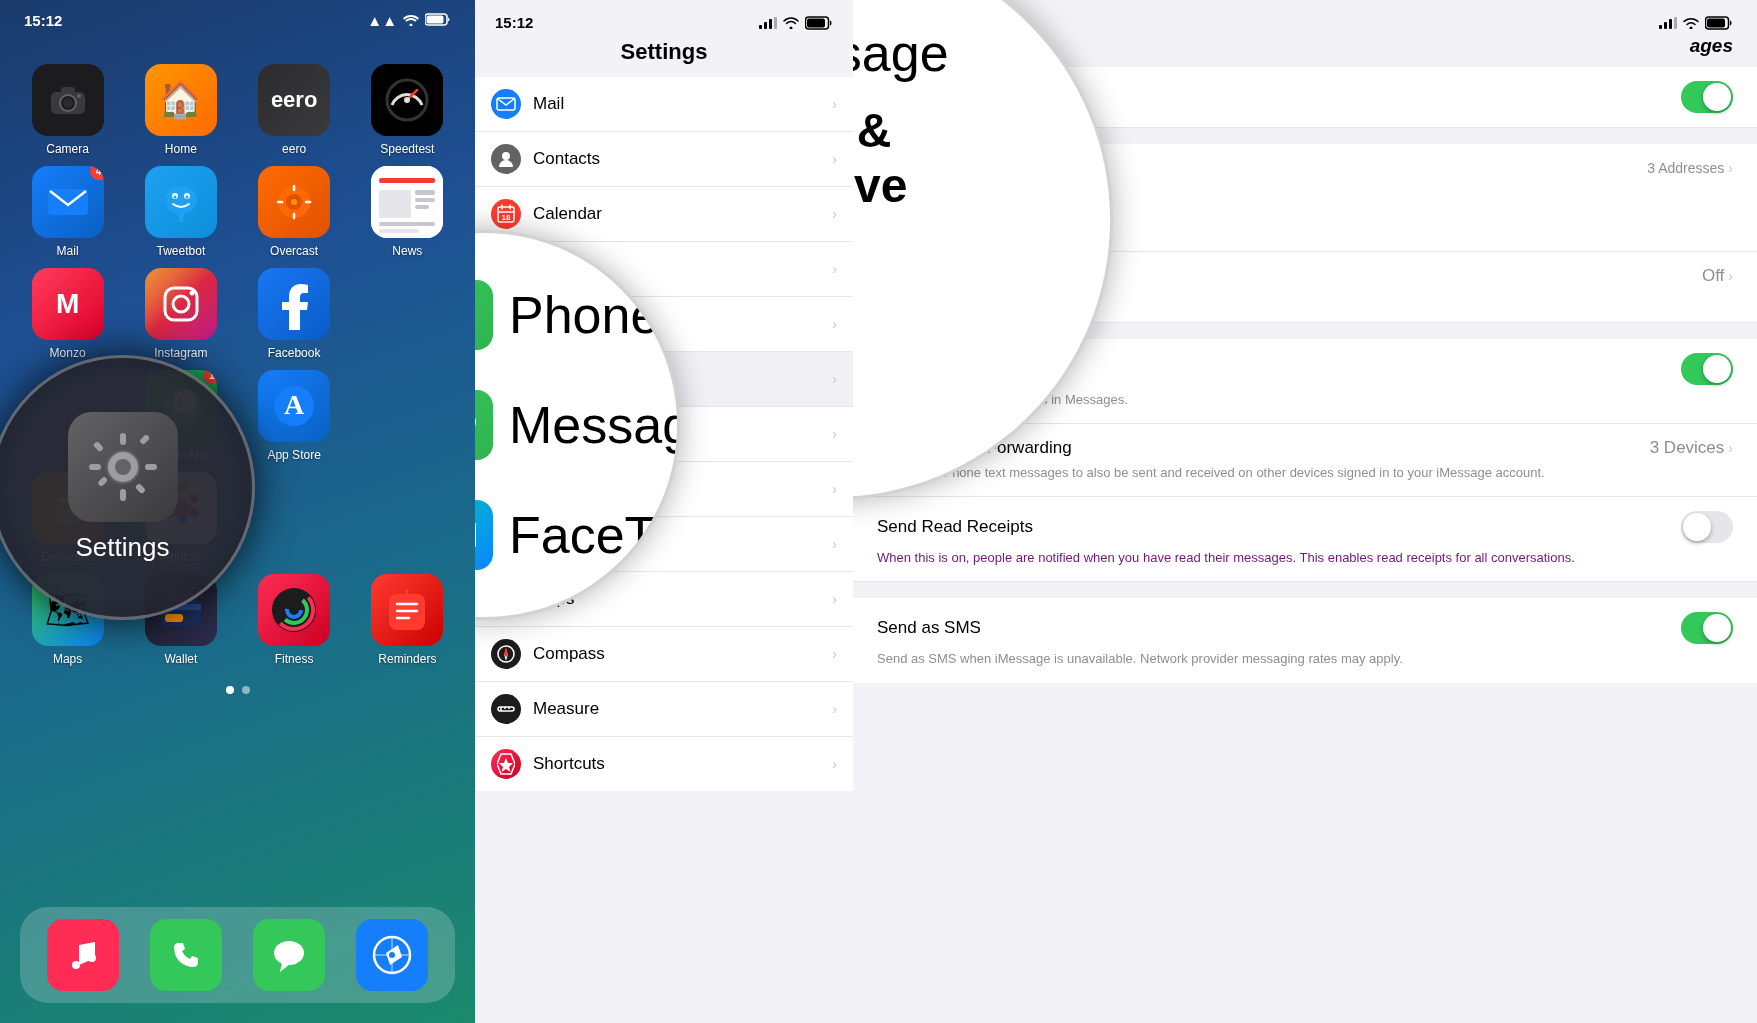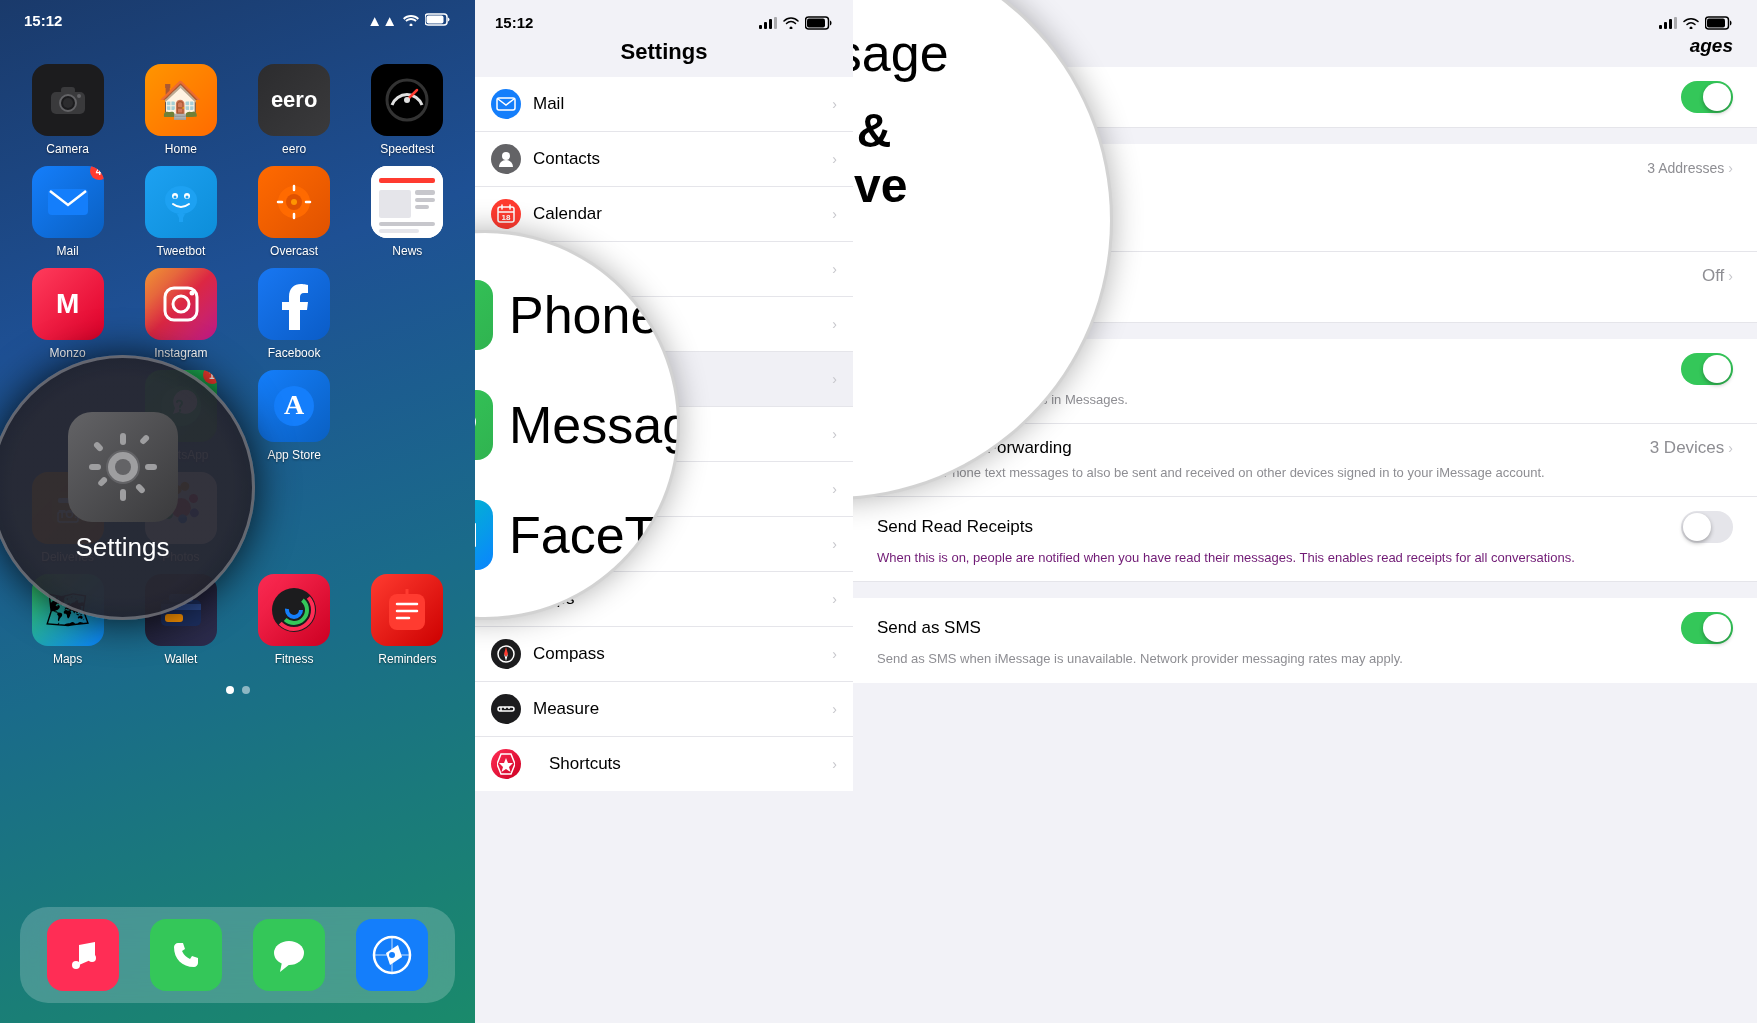--- a/index.html
+++ b/index.html
@@ -217,21 +217,21 @@
 
     .settings-row {
       display: flex;
       align-items: center;
       padding: 12px 16px;
       border-bottom: 0.5px solid #e5e5ea;
       background: white;
       cursor: pointer;
     }
 
-    .settings-row:last-child { border-bottom: none; gap: 16px; }
+    .settings-row:last-child { border-bottom: none; }
 
     .settings-row-icon {
       width: 30px;
       height: 30px;
       border-radius: 15px;
       display: flex;
       align-items: center;
       justify-content: center;
       font-size: 16px;
       margin-right: 12px;

